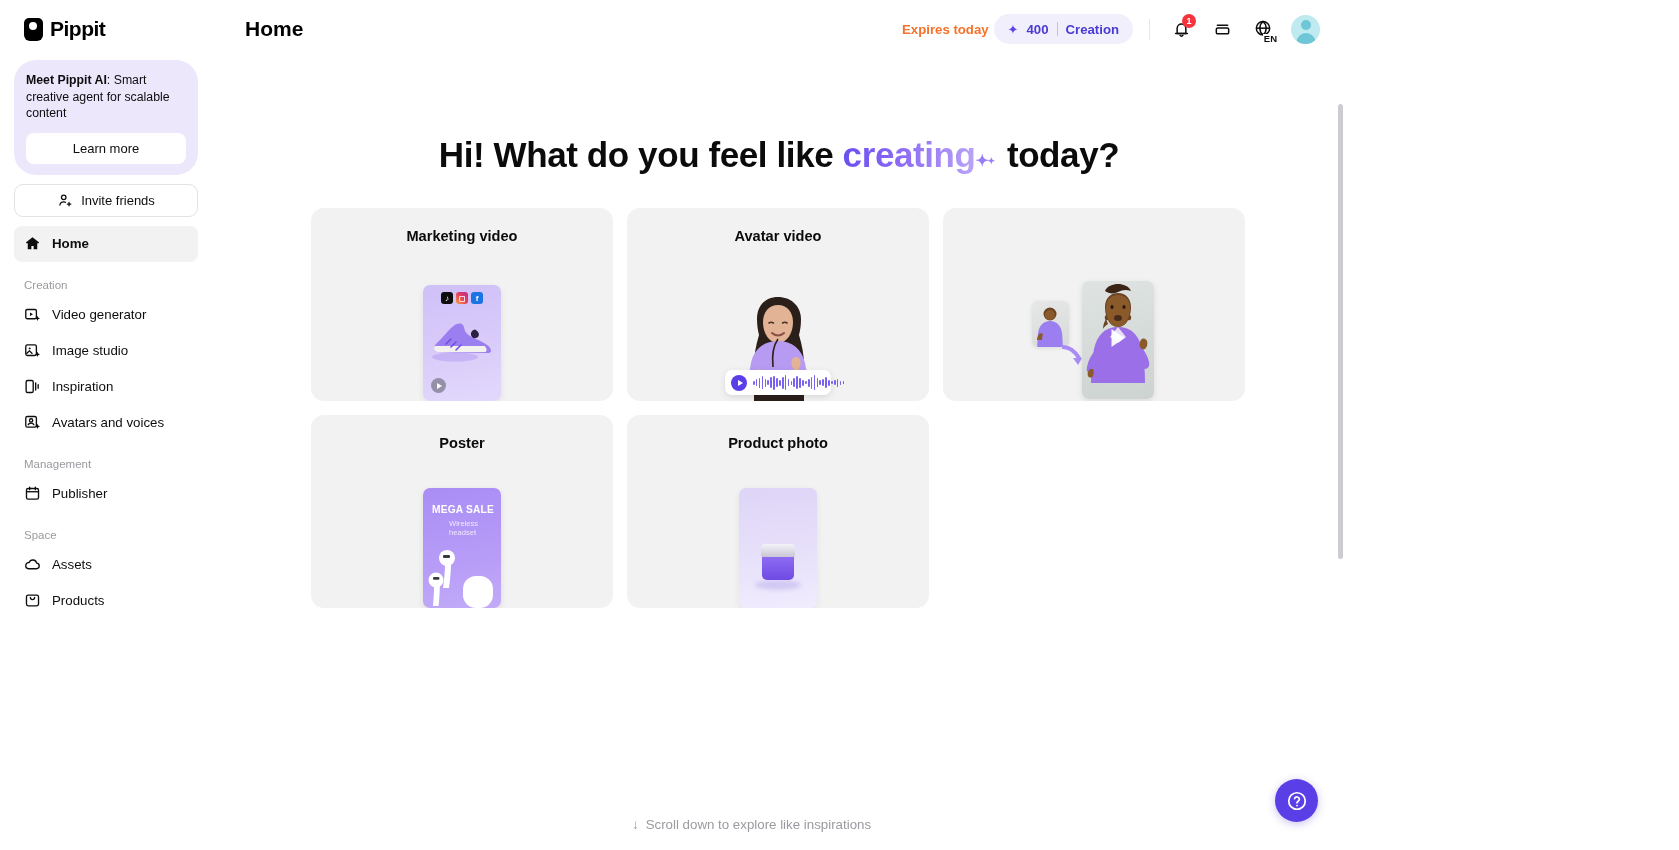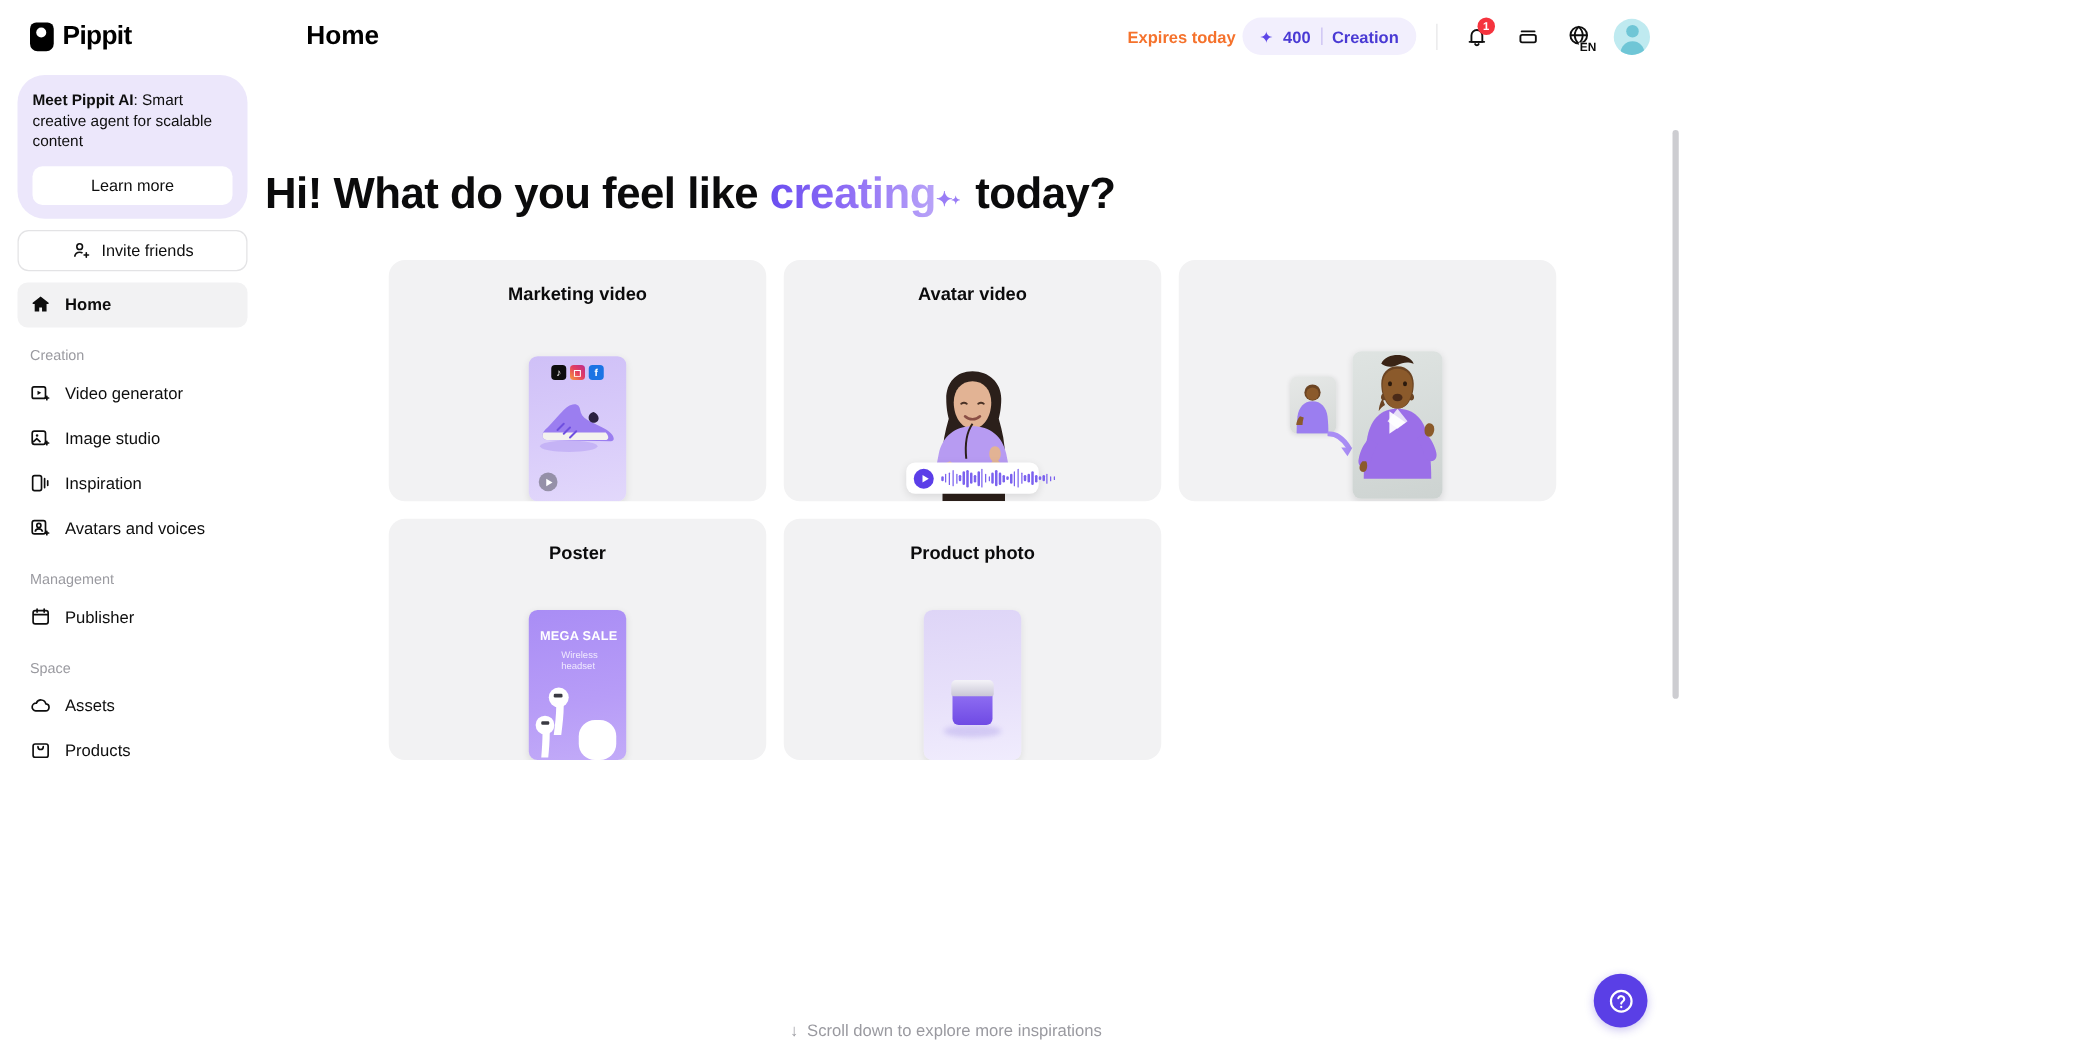--- a/index.html
+++ b/index.html
@@ -125,21 +125,21 @@
   .avatar::after {
     content:""; position:absolute; bottom:0; left:50%; transform:translateX(-50%);
     width:19px; height:11px; border-radius: 10px 10px 0 0; background:#6fc6d6;
   }
 
   
   .content {
     height: 792px; overflow: hidden; position: relative;
   }
   .hero {
-    text-align: left; margin-top: 77px;
+    text-align: center; margin-top: 77px;
     font-size: 35px; font-weight: 700; color: #0b0b0c; letter-spacing: -0.4px;
   }
   .grad {
     background: linear-gradient(90deg,#6b4ef0 0%, #8d6cf5 45%, #b9a4f8 100%);
     -webkit-background-clip: text; background-clip: text; color: transparent;
   }
   .sparkles { position: relative; display: inline-block; width: 22px; }
   .sp1, .sp2 { position: absolute; color: #9a7df6; }
   .sp1 { font-size: 16px; top: -16px; left: 0px; }
   .sp2 { font-size: 9px; top: -11px; left: 12px; }
@@ -601,21 +601,21 @@
               <span class="jar-body"></span>
               <span class="jar-lid"></span>
             </div>
           </div>
         </div>
 
       </div>
 
       <div class="scroll-hint">
         <span>↓</span>
-        <span>Scroll down to explore more inspirations</span>
+        <span>Scroll down to explore like inspirations</span>
       </div>
 
       <div class="help-fab">
         <svg width="22" height="22" viewBox="0 0 24 24" fill="none" stroke="#fff" stroke-width="1.9">
           <circle cx="12" cy="12" r="9"></circle>
           <path d="M9.4 9.3a2.7 2.7 0 0 1 5.2.9c0 1.8-2.6 2.2-2.6 3.8" stroke-linecap="round"></path>
           <circle cx="12" cy="17" r="1" fill="#fff" stroke="none"></circle>
         </svg>
       </div>
 

